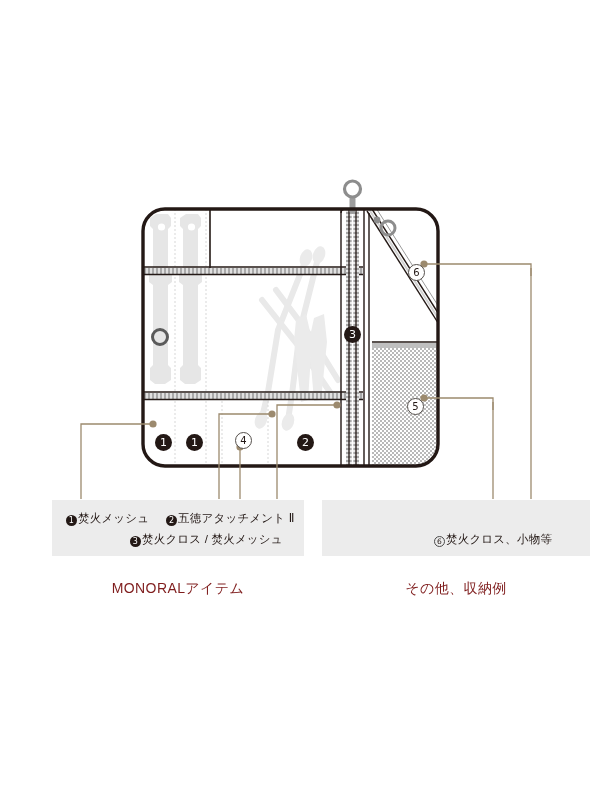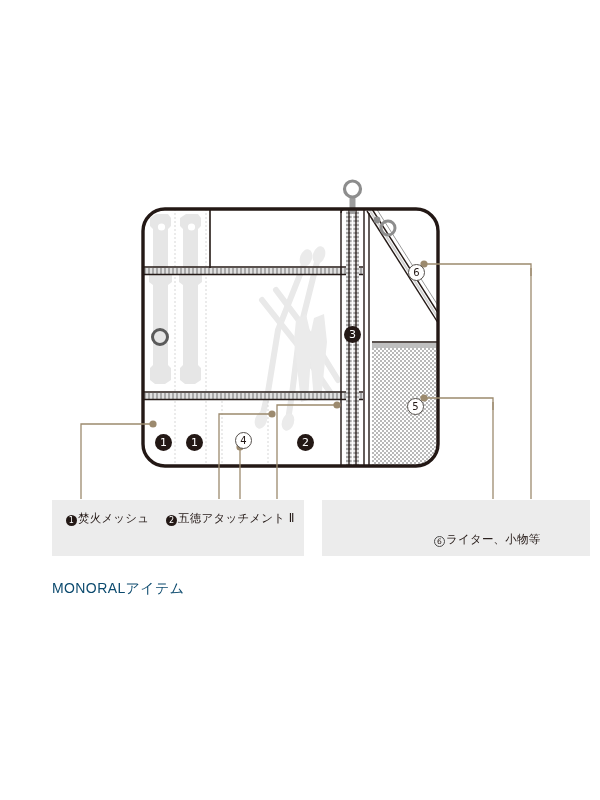--- a/index.html
+++ b/index.html
@@ -22,21 +22,21 @@
     text-align:center;vertical-align:-1px;margin-right:1px;
     font-family:"DejaVu Sans",sans-serif;
   }
   .badge-o{
     display:inline-block;width:11px;height:11px;border-radius:50%;
     border:1px solid #4a4a4a;color:#231815;font-size:7.5px;line-height:10px;
     text-align:center;vertical-align:-1px;margin-right:1px;box-sizing:border-box;
     font-family:"DejaVu Sans",sans-serif;
   }
   .caption{
-    position:absolute;text-align:left;font-size:14px;color:#0c4a6e;
+    position:absolute;text-align:center;font-size:14px;color:#7f1d1d;
     letter-spacing:.4px;
   }
   
   .mk{position:absolute;}
   .mk-fill{
     width:17px;height:17px;border-radius:50%;background:#231815;
     color:#fff;font-size:11px;line-height:17px;text-align:center;
     font-family:"DejaVu Sans",sans-serif;
   }
   .mk-out{
@@ -189,20 +189,24 @@
   <div class="mk mk-out" style="left:408px;top:264px;">6</div>
 
   <div class="legend-box" style="left:52px;top:500px;width:252px;height:56px;"></div>
   <div class="legend-box" style="left:322px;top:500px;width:268px;height:56px;"></div>
 
   <div class="legend-row" style="left:66px;top:511px;">
     <span class="badge-f">1</span><span>焚火メッシュ</span>
     <span style="display:inline-block;width:10px;"></span>
     <span class="badge-f">2</span><span>五徳アタッチメント Ⅱ</span>
   </div>
+  <div class="legend-row" style="left:130px;top:532px;">
+    <span class="badge-f">3</span><span>焚火クロス / 焚火メッシュ</span>
+  </div>
 
   <div class="legend-row" style="left:434px;top:532px;">
-    <span class="badge-o">6</span><span>ライター、小物等</span>
+    <span class="badge-o">6</span><span>焚火クロス、小物等</span>
   </div>
 
   <div class="caption" style="left:52px;top:580px;width:252px;">MONORALアイテム</div>
+  <div class="caption" style="left:322px;top:580px;width:268px;">その他、収納例</div>
 
 </div>
 
 </body></html>

